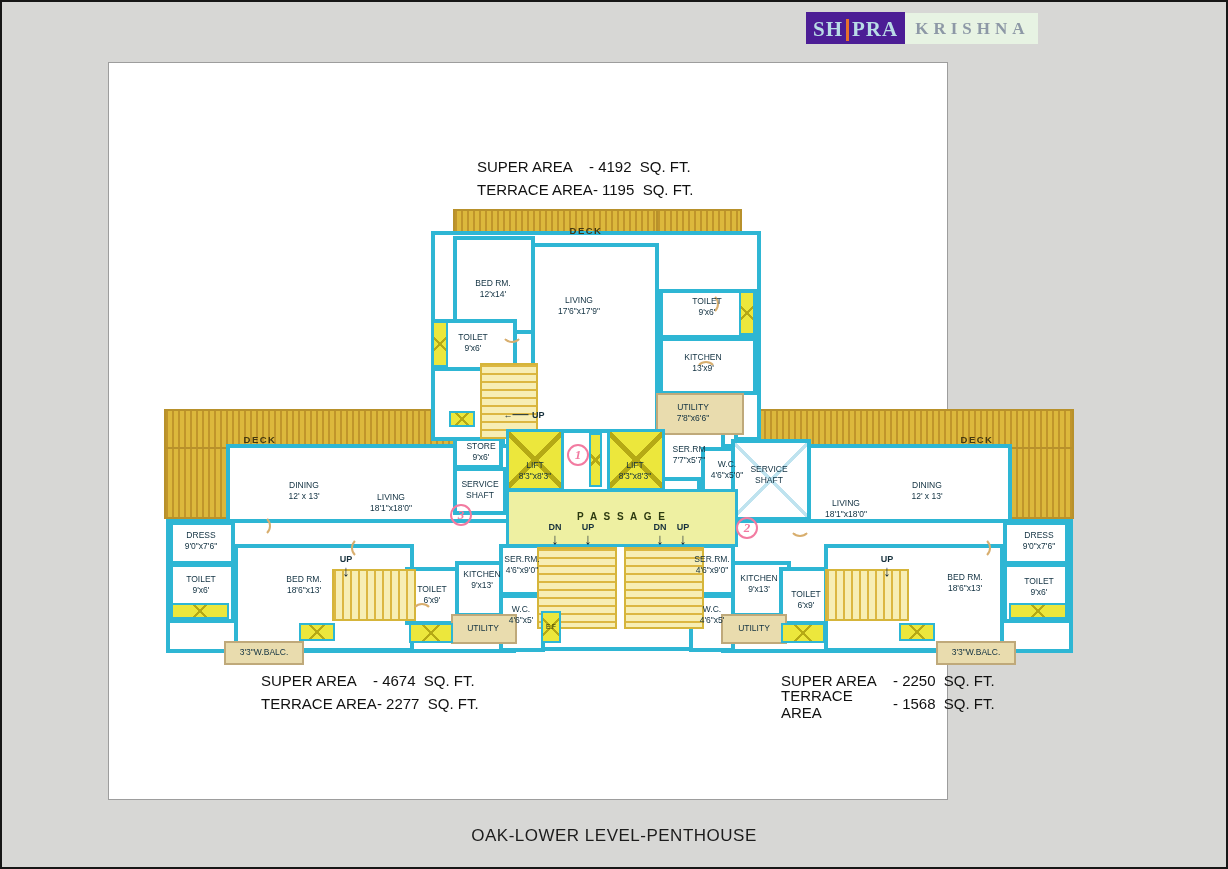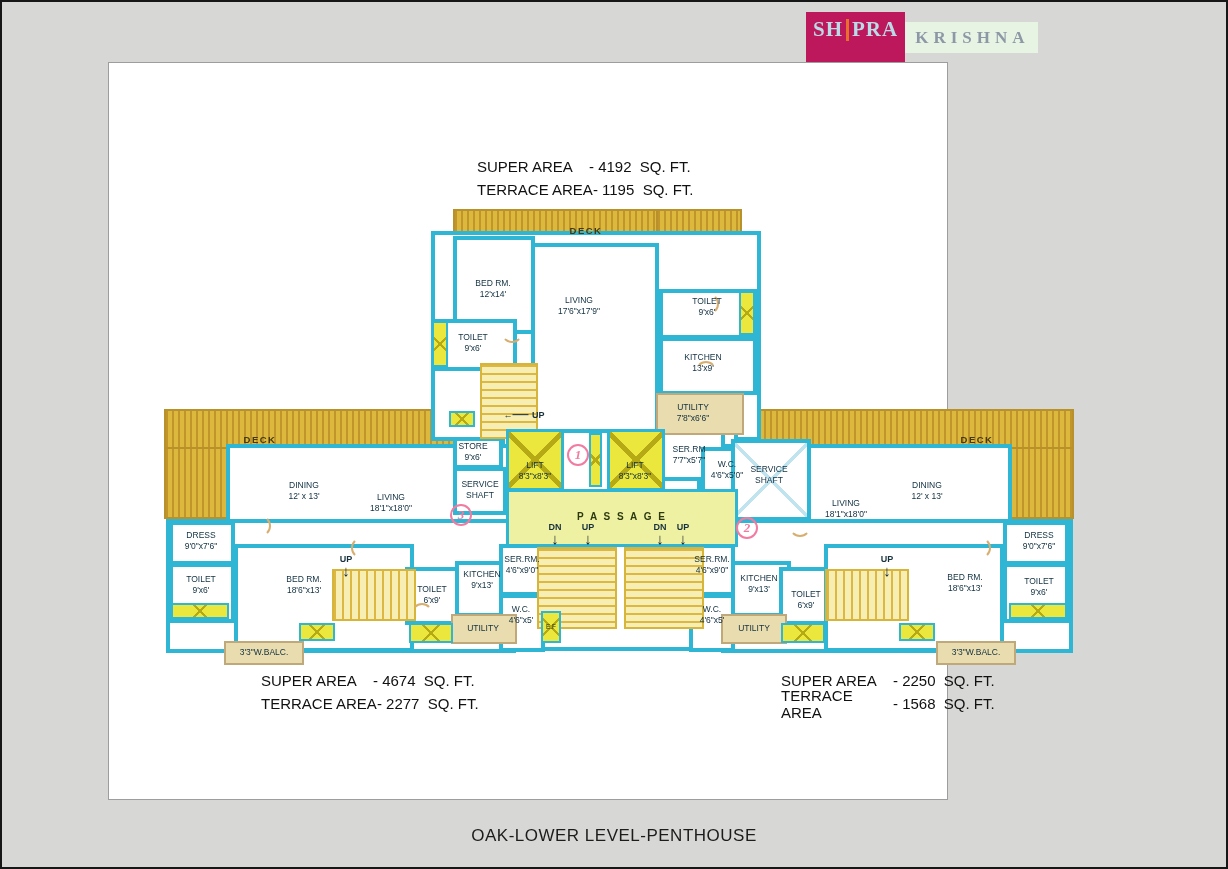--- a/index.html
+++ b/index.html
@@ -4,22 +4,22 @@
 <style>
   html,body{margin:0;padding:0;}
   body{
     width:1228px;height:869px;position:relative;overflow:hidden;
     background:#d7d7d5;
     font-family:"Liberation Sans",sans-serif;
     box-shadow:inset 0 0 0 2px #161616;
   }
   
   .logo{position:absolute;left:806px;top:12px;display:flex;align-items:center;}
-  .shipra{background:#be185d;color:#b9dce6;font-family:"Liberation Serif",serif;
-    font-weight:bold;font-size:21px;padding:5px 7px 20px 7px;letter-spacing:1px;display:flex;align-items:center;}
+  .shipra{background:#4c1d95;color:#b9dce6;font-family:"Liberation Serif",serif;
+    font-weight:bold;font-size:21px;padding:5px 7px 2px 7px;letter-spacing:1px;display:flex;align-items:center;}
   .shipra .bar{display:inline-block;width:3px;height:22px;background:#e8702c;margin:0 3px;}
   .krishna{background:#e7f3e3;color:#8d98a6;font-family:"Liberation Serif",serif;
     font-weight:bold;font-size:17px;letter-spacing:5px;padding:6px 8px 5px 10px;}
   .srishti{font-family:"DejaVu Serif",serif;font-style:italic;font-weight:bold;
     font-size:44px;color:#0d0d0d;margin-left:8px;line-height:1;}
   
   .panel{position:absolute;left:108px;top:62px;width:840px;height:738px;
     background:#ffffff;border:1px solid #9d9d9d;box-sizing:border-box;}
   .panel *{box-sizing:border-box;}
   
@@ -198,21 +198,21 @@
       <div>9'x6'</div>
     </div>
   <div class="lbl" style="left:594px;top:300px;">
       <div>KITCHEN</div>
       <div>13'x9'</div>
     </div>
   <div class="lbl" style="left:584px;top:350px;">
       <div>UTILITY</div>
       <div>7'8"x6'6"</div>
     </div>
-  <div class="lbl" style="left:344px;top:389px;padding-left:40px;">
+  <div class="lbl" style="left:352px;top:389px;padding-left:40px;">
       <div>STORE</div>
       <div>9'x6'</div>
     </div>
   <div class="lbl" style="left:371px;top:427px;">
       <div>SERVICE</div>
       <div>SHAFT</div>
     </div>
   <div class="lbl" style="left:426px;top:408px;">
       <div>LIFT</div>
       <div>8'3"x8'3"</div>

